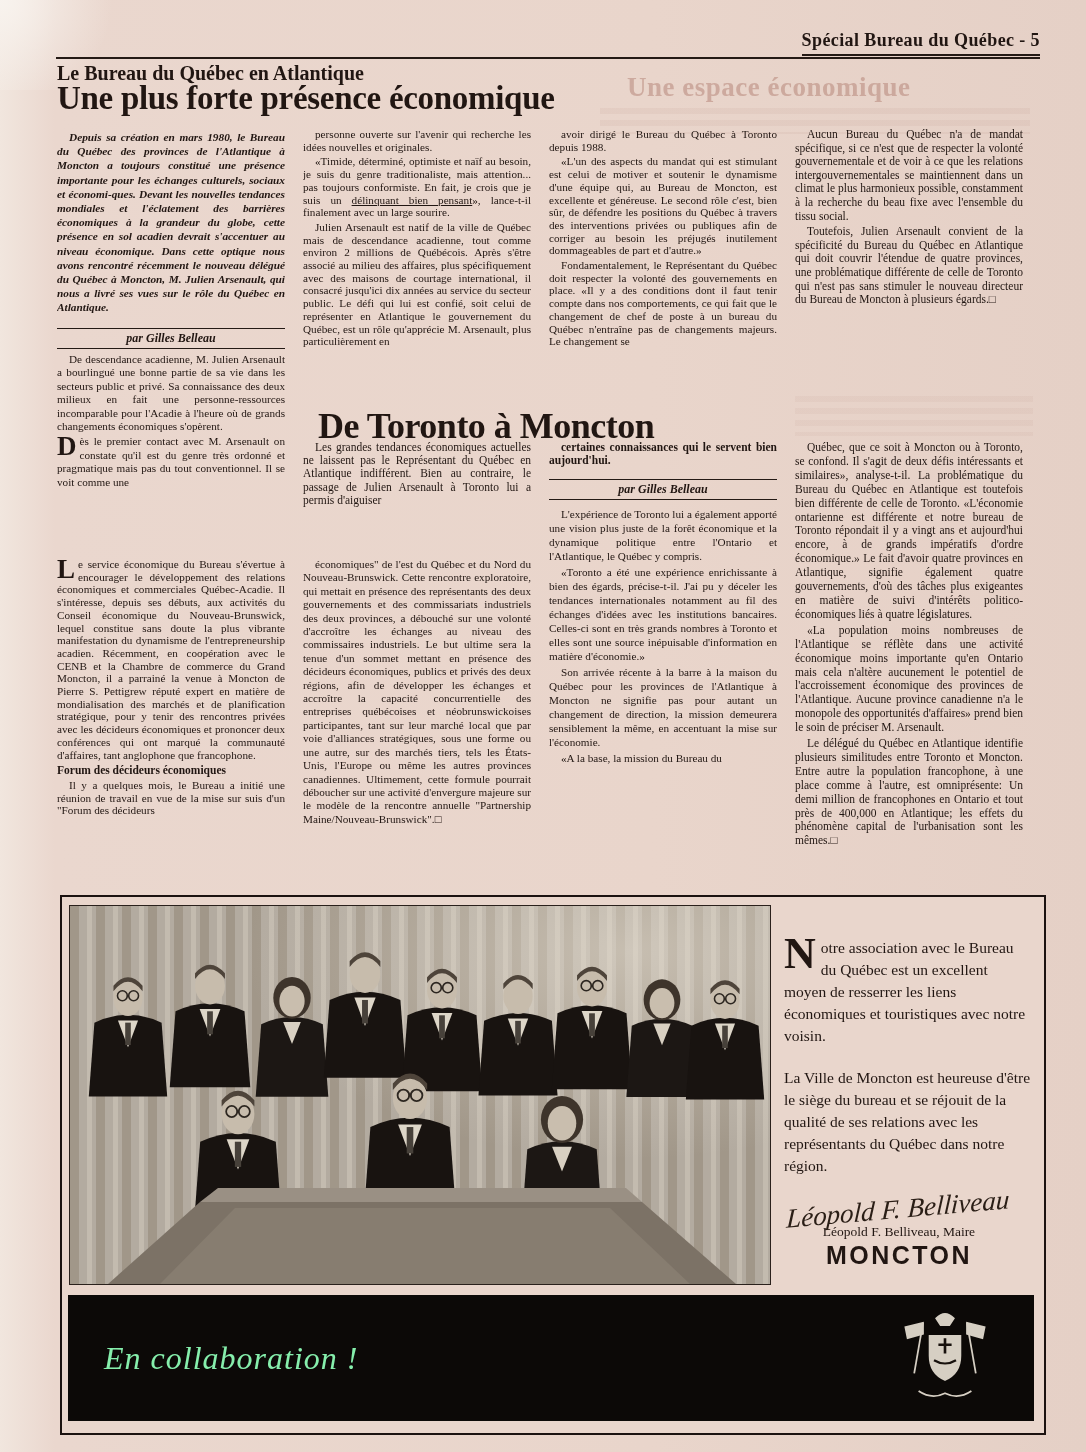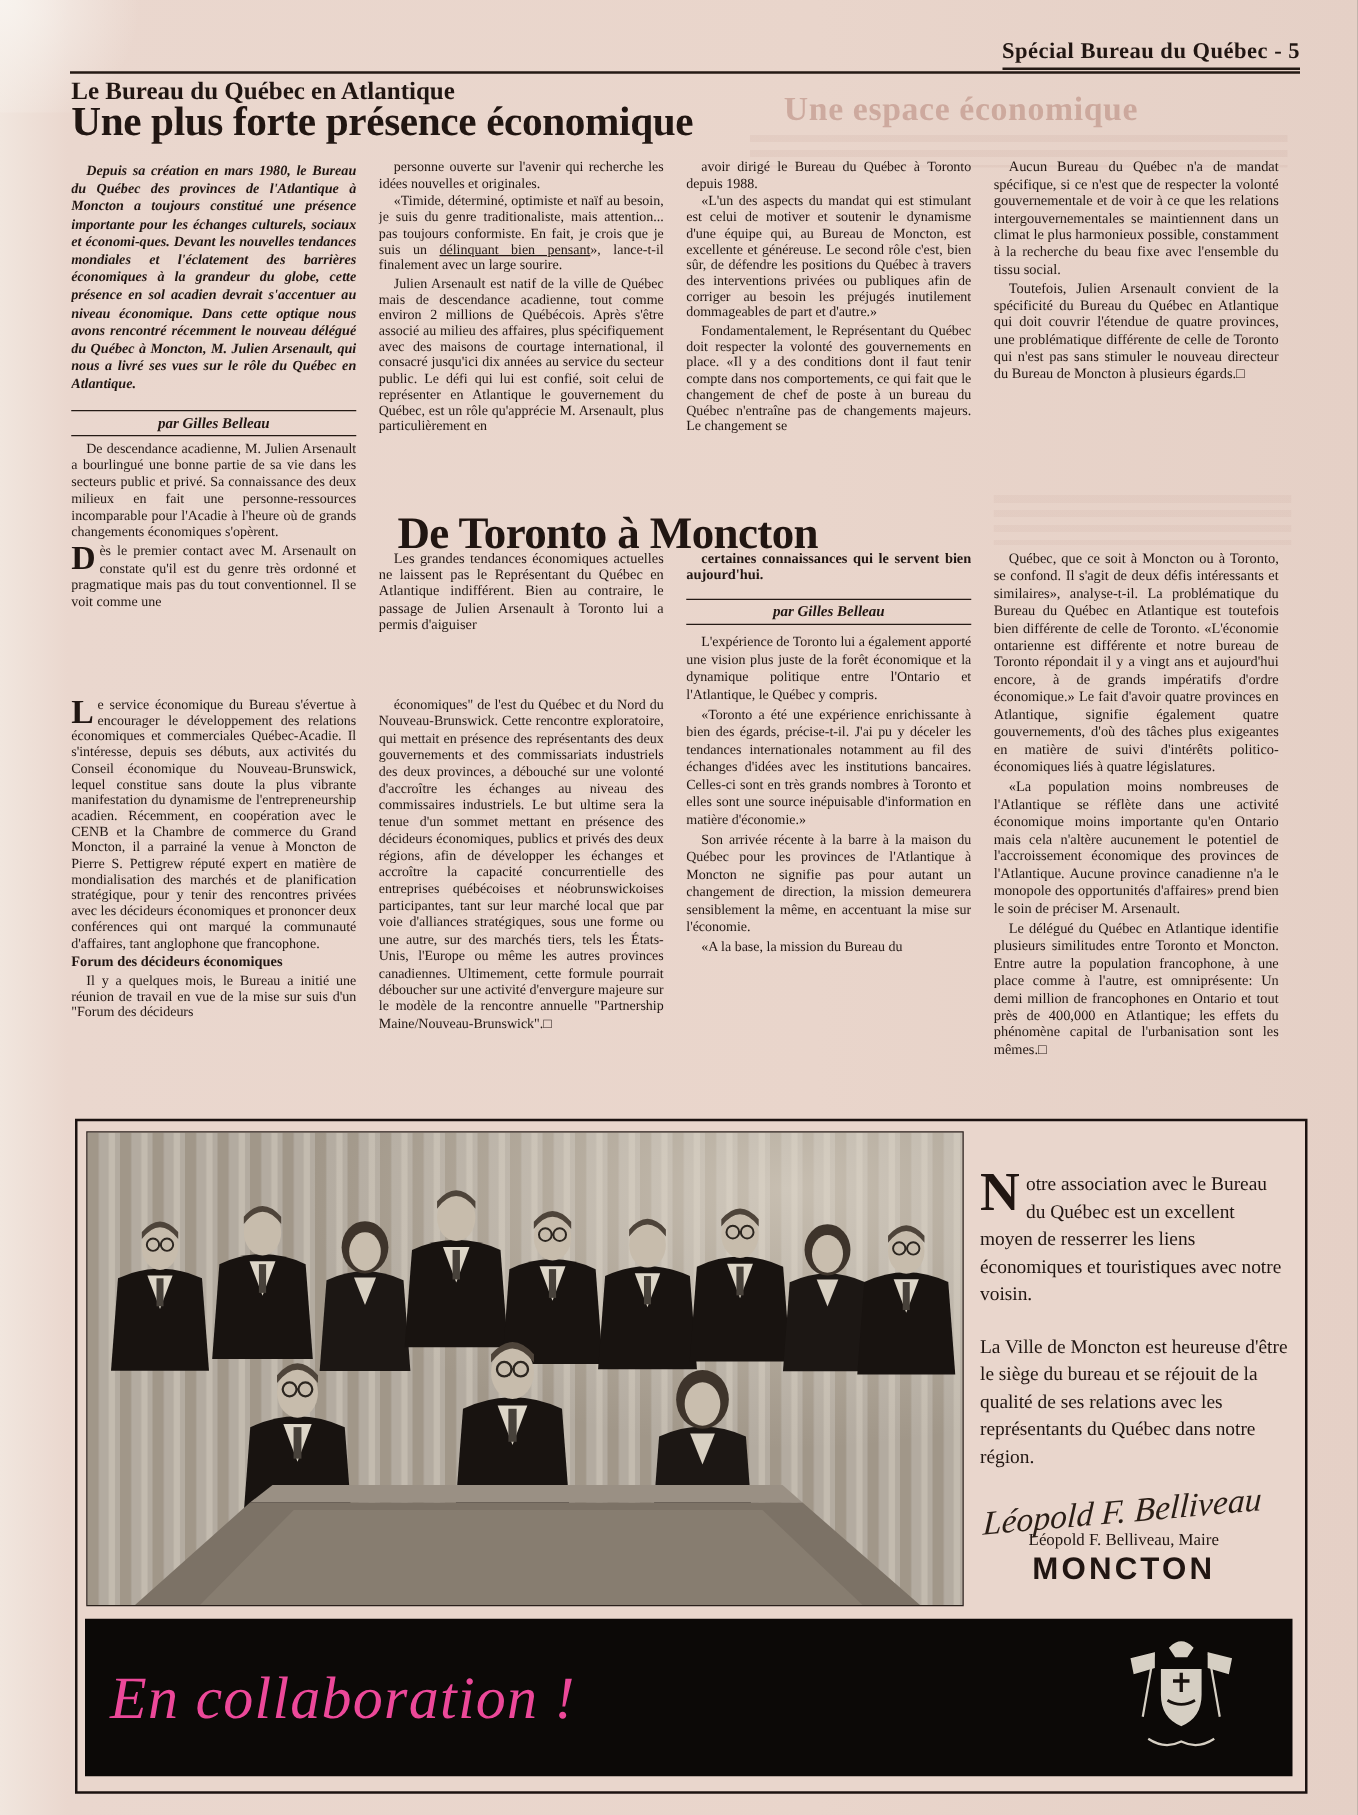--- a/index.html
+++ b/index.html
@@ -63,21 +63,21 @@
   .adtext{position:absolute;left:722px;top:40px;width:248px;font-size:15.5px;line-height:22px;
     text-align:left;}
   .adtext p{margin:0 0 20px 0;}
   .signature{font-style:italic;font-size:27px;transform:rotate(-5deg) skewX(-8deg);
     margin:8px 0 2px 2px;white-space:nowrap;color:#2a1e16;}
   .signer{font-size:13.5px;text-align:center;width:230px;}
   .citylogo{font-family:"Liberation Sans",sans-serif;font-weight:bold;font-size:25px;
     letter-spacing:2.5px;text-align:center;width:230px;margin-top:1px;}
   .banner{position:absolute;left:6px;top:398px;width:966px;height:126px;background:#0c0907;
     display:flex;align-items:center;}
-  .banner-text{color:#ec4899;font-style:italic;font-size:48px;padding-left:20px;
+  .banner-text{color:#86efac;font-style:italic;font-size:32px;padding-left:36px;
     letter-spacing:1px;flex:1;}
   .crest{width:110px;height:110px;margin-right:34px;}
 </style>
 </head>
 <body>
 
 <div class="page">
   <div class="corner-light"></div>
 
   <div class="bleed-head">Une espace économique</div>

